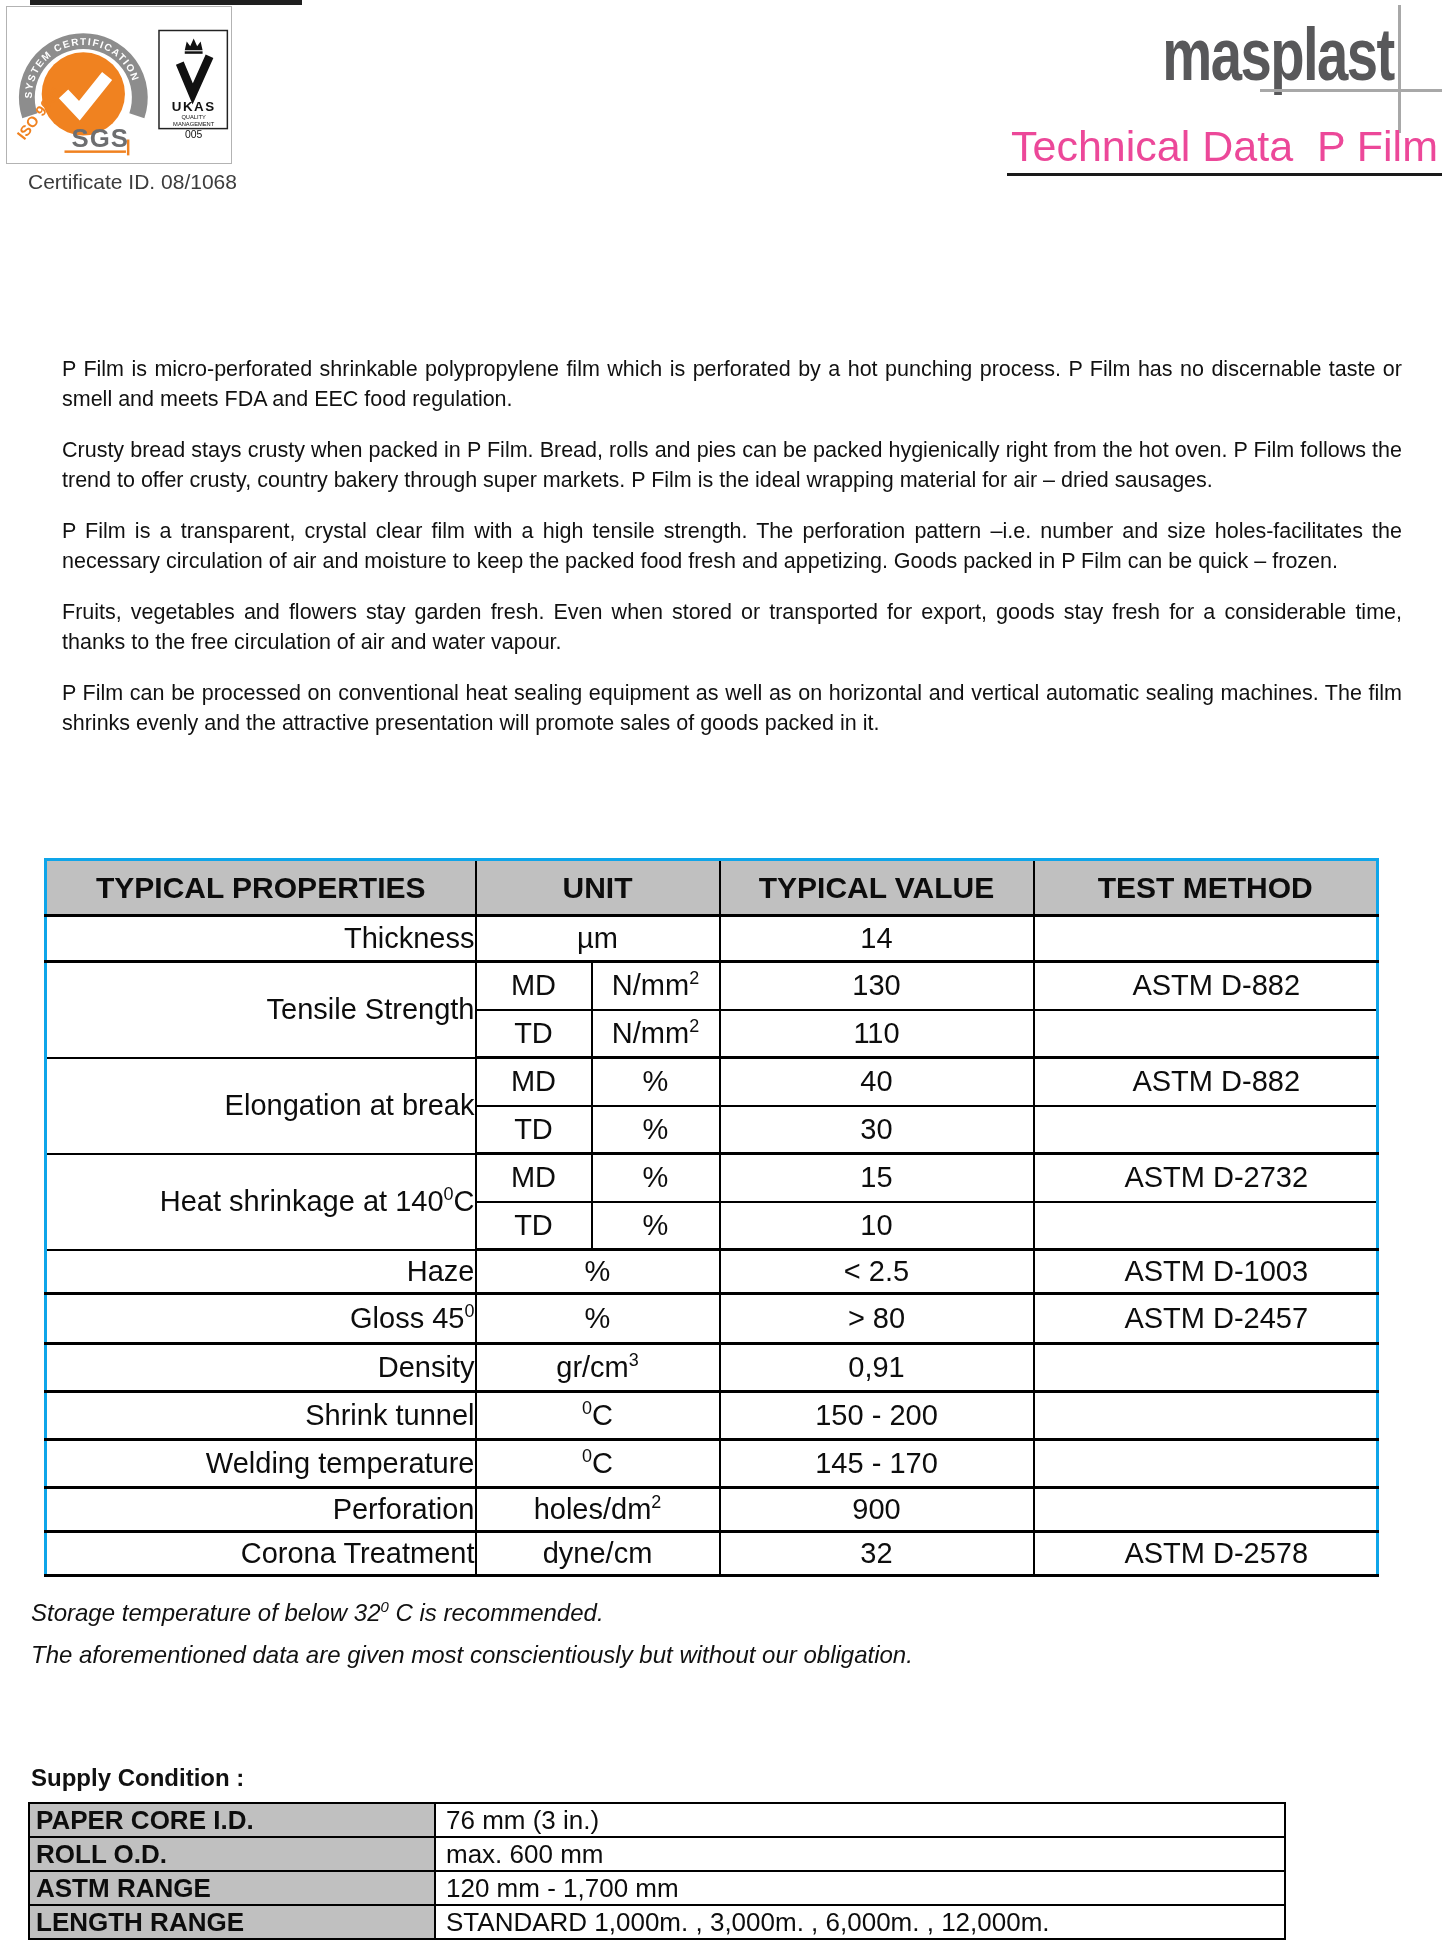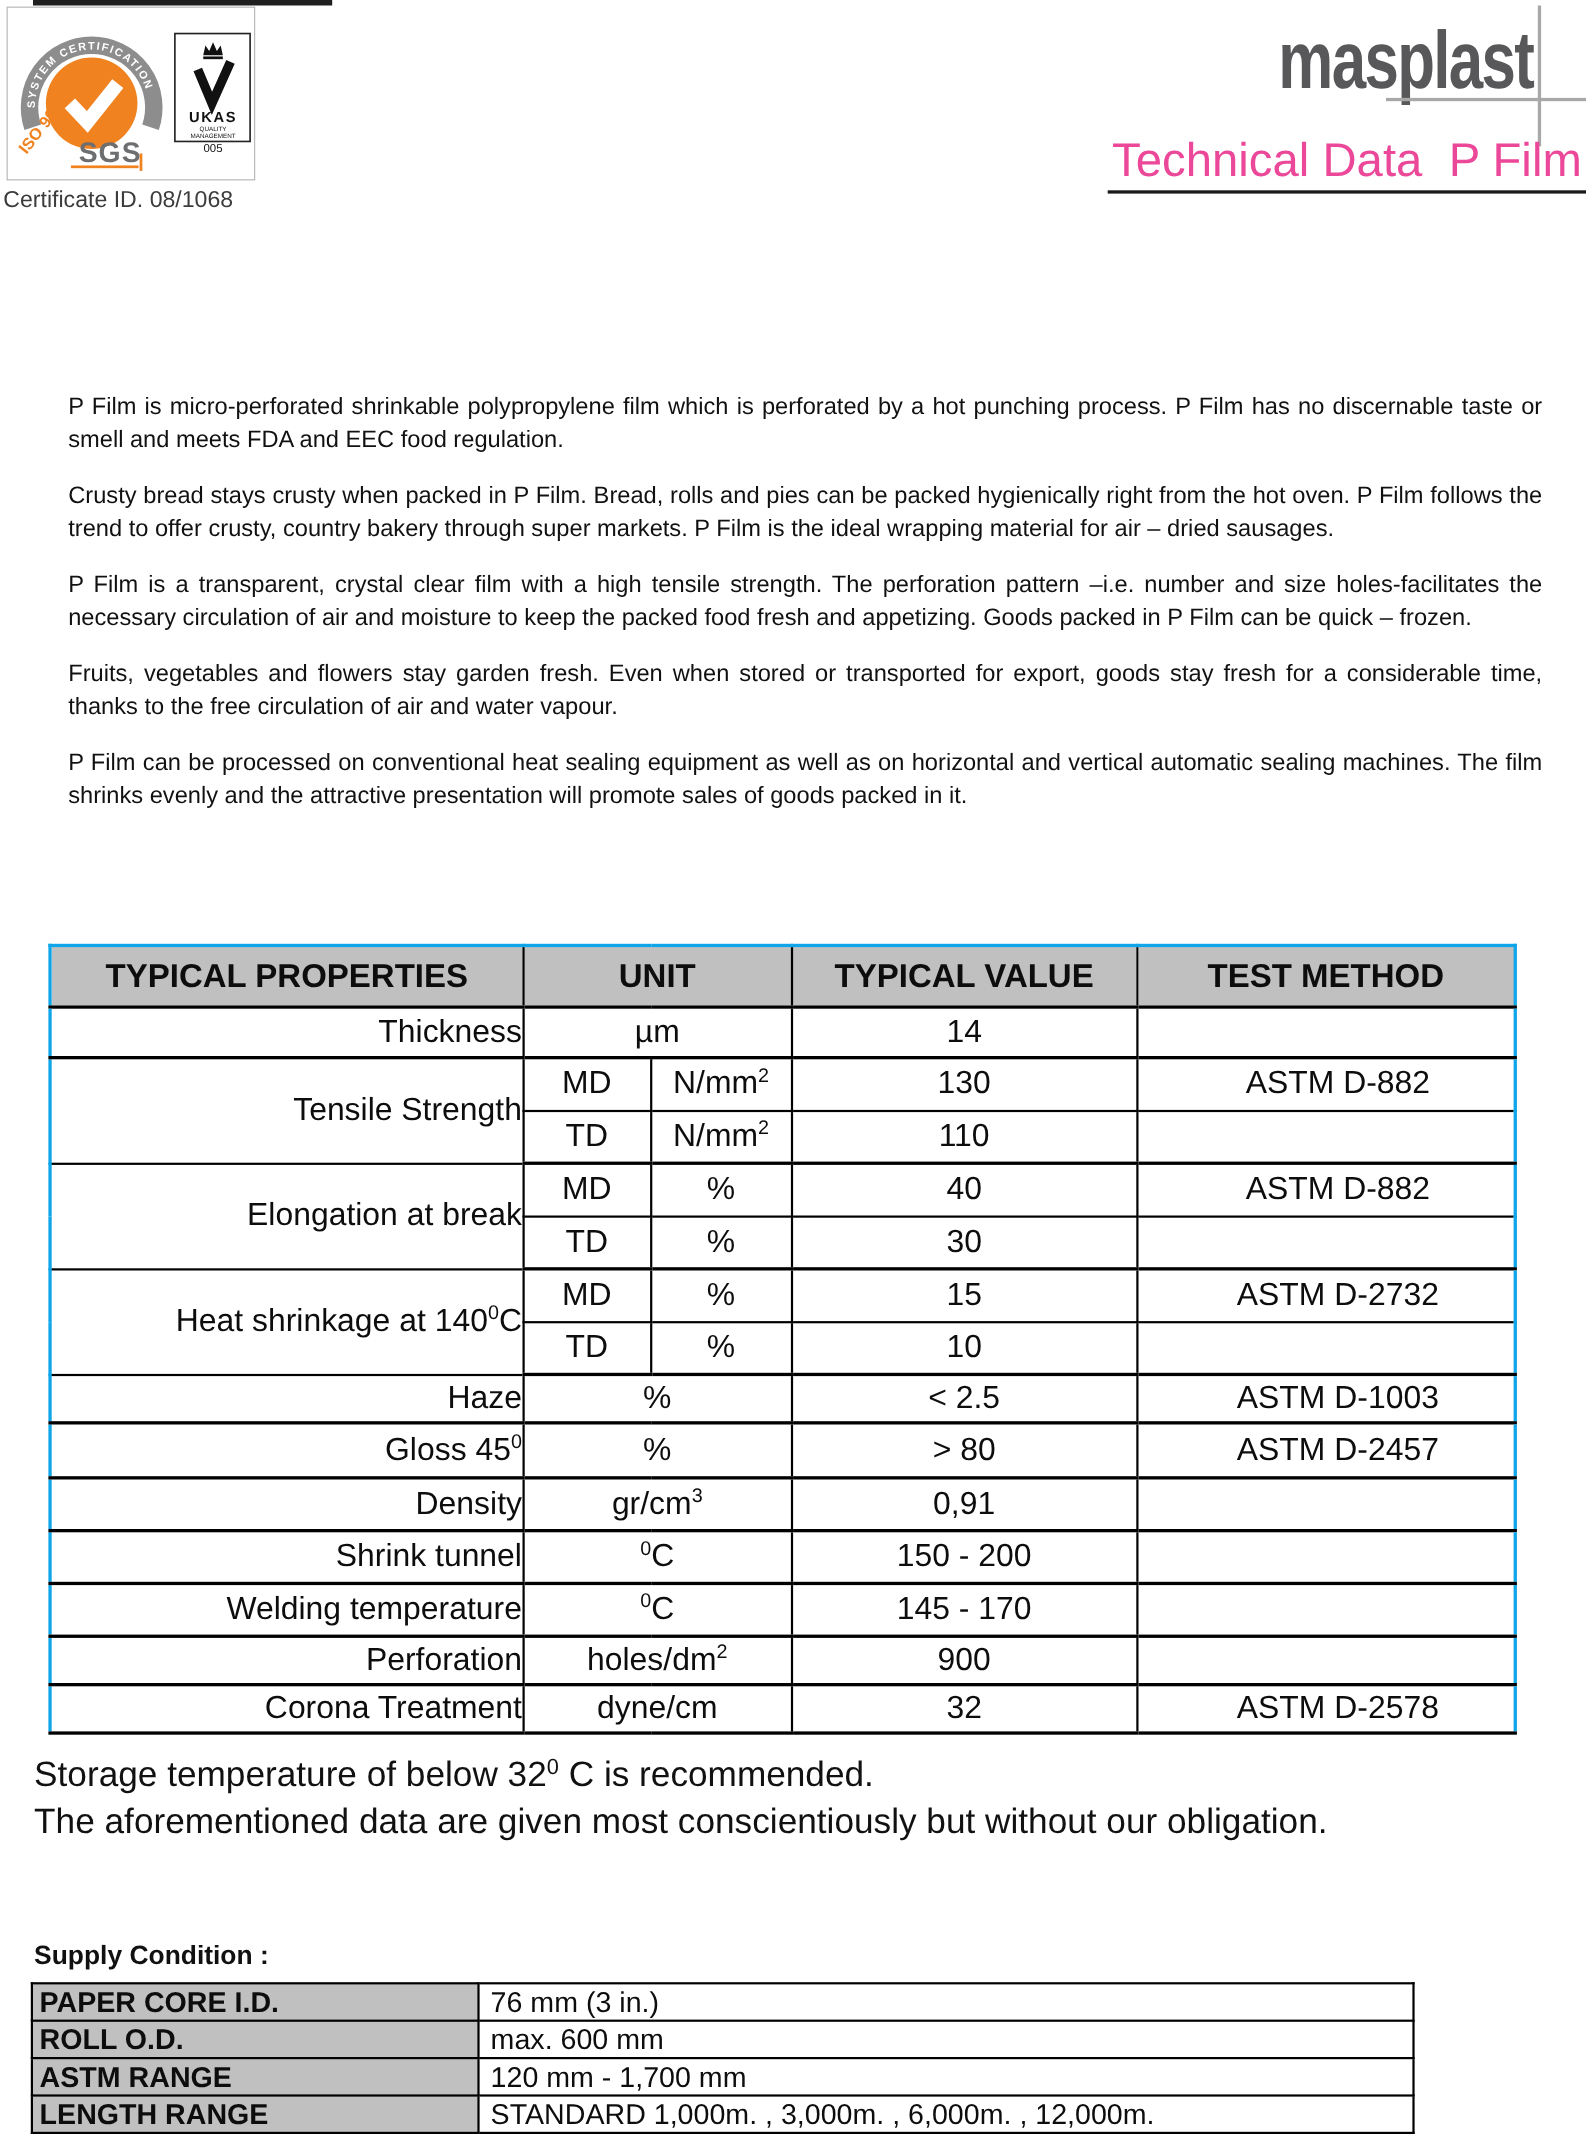--- a/index.html
+++ b/index.html
@@ -3,21 +3,21 @@
 <meta charset="utf-8">
 <style>
   * { margin:0; padding:0; box-sizing:border-box; }
   html,body { background:#ffffff; }
   body { font-family:"Liberation Sans", sans-serif; color:#0d0d0d; }
   .page { position:relative; width:1442px; height:1947px; background:#ffffff; overflow:hidden; margin:0 auto; }
 
   
   .cert-topbar { position:absolute; left:30px; top:0; width:272px; height:5px; background:#1f1f1f; }
   .cert-box { position:absolute; left:6px; top:6px; width:226px; height:158px; border:1px solid #b3b3b3; background:#fff; display:flex; align-items:center; padding:3px 2px; }
-  .cert-id { position:absolute; left:3px; top:170px; font-size:21px; color:#3c3c3c; }
+  .cert-id { position:absolute; left:28px; top:170px; font-size:21px; color:#3c3c3c; }
 
   .brand { position:absolute; top:18px; right:48px; }
   .brand-text { display:inline-block; font-size:74px; line-height:74px; font-weight:bold; color:#58585a; letter-spacing:-2px; transform:scaleX(0.76); transform-origin:100% 50%; }
   .brand-hline { position:absolute; top:89px; left:1260px; width:182px; height:3px; background:#a8a8a8; }
   .brand-vline { position:absolute; top:5px; left:1398px; width:3px; height:128px; background:#a8a8a8; }
 
   .doc-title { position:absolute; top:122px; left:0; width:100%; text-align:right; font-size:43px; color:#ec4899; white-space:pre; }
   .doc-title span { border-bottom:3px solid #1a1a1a; padding:0 4px 3px 4px; }
 
   
@@ -29,21 +29,21 @@
   .props-table th, .props-table td { border:2px solid #000; font-size:29px; color:#0d0d0d; overflow:hidden; }
   .props-table thead th { background:#c0c0c0; font-weight:bold; font-size:30px; height:56px; text-align:center; border-bottom:3px solid #000; }
   .props-table td.prop { text-align:right; padding-left:8px; }
   .props-table td.dir, .props-table td.unit, .props-table td.val { text-align:center; }
   .props-table td.method { text-align:center; padding-left:22px; }
   tr.h44{height:44px} tr.h46{height:46px} tr.h48{height:48px} tr.h50{height:50px}
   .props-table tr.group-end td { border-bottom-width:3px; }
   sup { font-size:0.62em; vertical-align:super; line-height:0; }
 
   
-  .notes { position:absolute; top:1592px; left:31px; font-size:32px; line-height:42px; color:#111; }
+  .notes { position:absolute; top:1592px; left:31px; font-size:24px; line-height:42px; color:#111;font-style:italic; }
 
   
   .supply-heading { position:absolute; top:1764px; left:31px; font-size:24px; font-weight:bold; color:#111; }
   .supply-table { position:absolute; top:1802px; left:28px; width:1256px; border-collapse:collapse; table-layout:fixed; border:2px solid #000; }
   .supply-table td { border:2px solid #000; font-size:26px; height:34px; color:#0d0d0d; }
   .supply-table td.lbl { background:#c0c0c0; font-weight:bold; padding-left:6px; }
   .supply-table td.val { padding-left:10px; }
 </style>
 </head>
 <body>

